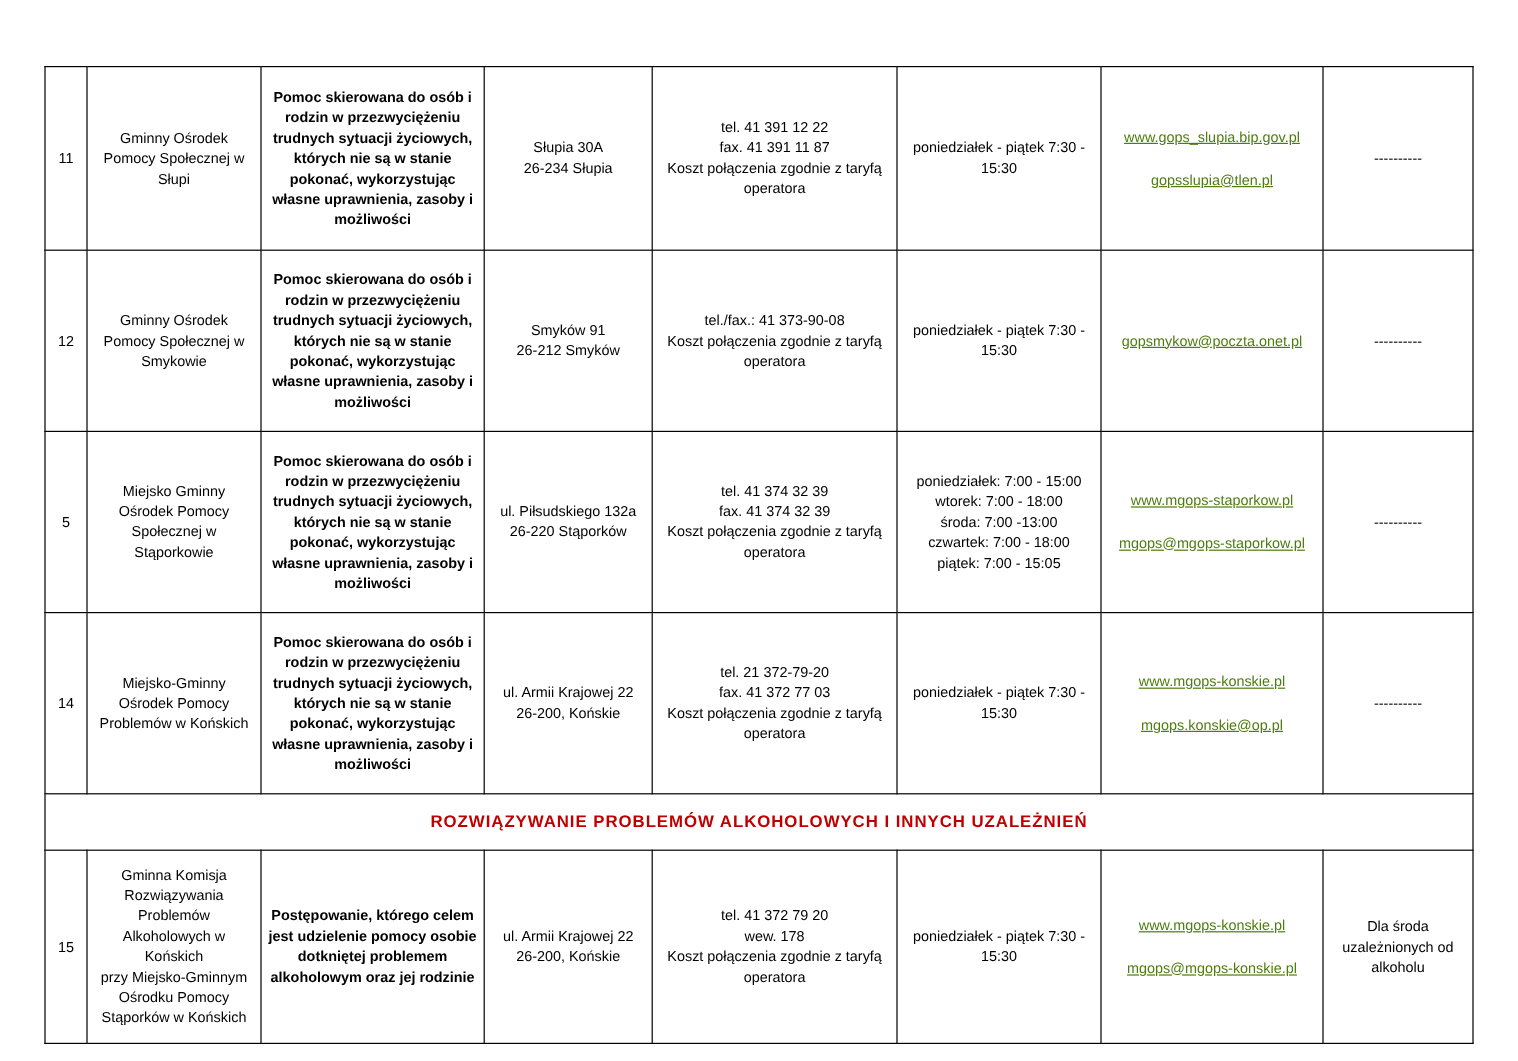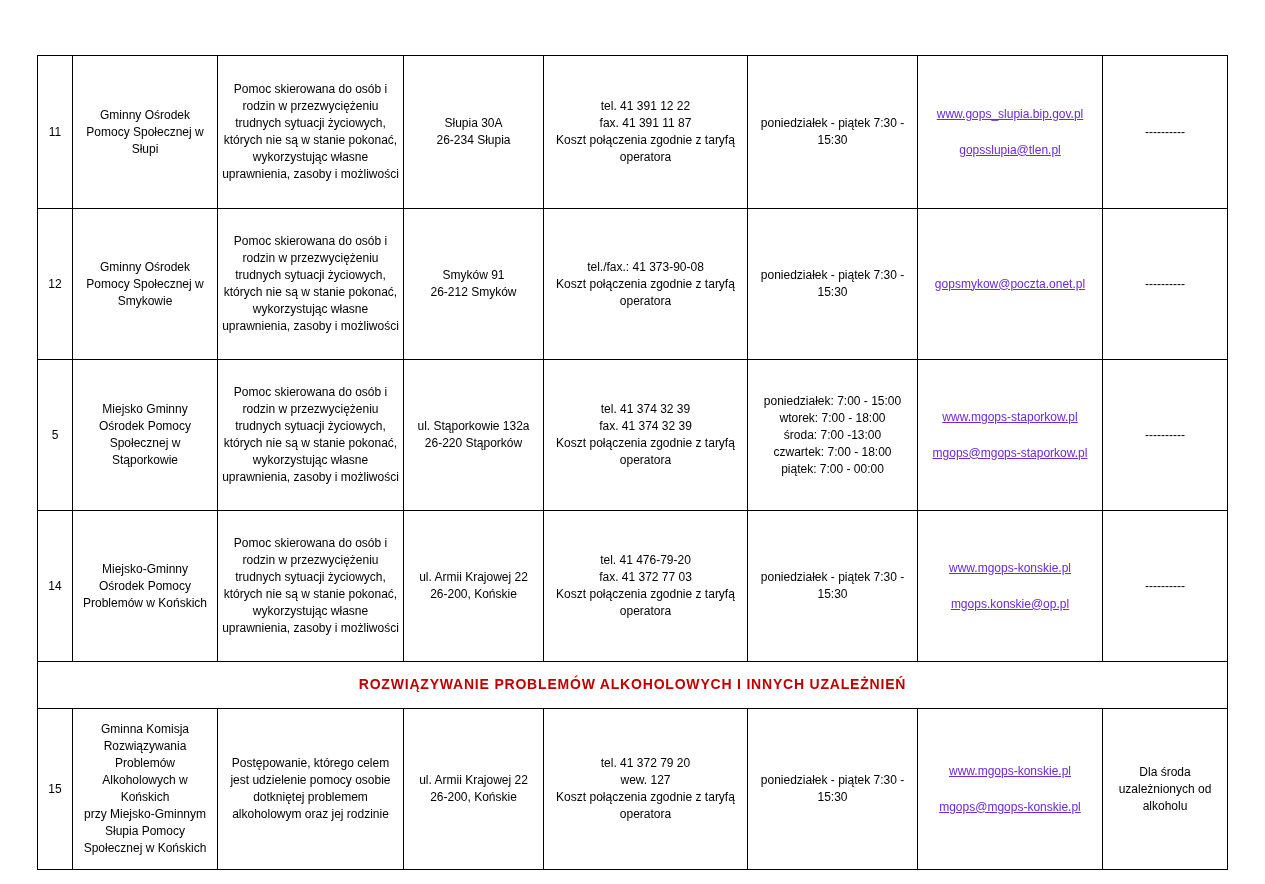--- a/index.html
+++ b/index.html
@@ -29,41 +29,41 @@
   td {
     border: 1px solid #000000;
     text-align: center;
     vertical-align: middle;
     font-size: 12px;
     line-height: 17px;
     padding: 3px 6px;
     word-wrap: break-word;
   }
   td.name-cell   { padding: 3px 8px; margin-left: 36px; }
-  td.desc-cell   { padding: 3px 4px; }
+  td.desc-cell   { padding: 3px 4px; font-weight: bold; }
   td.notes-cell  { padding: 3px 5px; }
   tr.row-main  td { height: 144px; }
   tr.row-11    td { height: 146px; }
   tr.row-15    td { height: 154px; }
   tr.section-row td { height: 40px; }
   .section-title {
     color: #C00000;
     font-weight: bold;
     font-size: 14px;
     letter-spacing: 0.8px;
     text-align: center;
   }
   .links-stack {
     display: flex;
     flex-direction: column;
     align-items: center;
     gap: 19px;
   }
   a.doc-link {
-    color: #6d28d9;
+    color: #4d7c0f;
     text-decoration: underline;
     cursor: pointer;
   }
   .lines div { display: block; }
 </style>
 </head>
 <body>
 
 <div class="page">
   <table class="directory">
@@ -131,34 +131,34 @@
         <td class="notes-cell">----------</td>
       </tr>
 
       <tr class="row-main">
         <td>5</td>
         <td class="name-cell lines">
             <div>Miejsko Gminny Ośrodek Pomocy Społecznej w Stąporkowie</div>
           </td>
         <td class="desc-cell">Pomoc skierowana do osób i rodzin w przezwyciężeniu trudnych sytuacji życiowych, których nie są w stanie pokonać, wykorzystując własne uprawnienia, zasoby i możliwości</td>
         <td class="lines">
-            <div>ul. Stąporkowie 132a</div>
+            <div>ul. Piłsudskiego 132a</div>
             <div>26-220 Stąporków</div>
           </td>
         <td class="lines">
             <div>tel. 41 374 32 39</div>
             <div>fax. 41 374 32 39</div>
             <div>Koszt połączenia zgodnie z taryfą operatora</div>
           </td>
         <td class="lines">
             <div>poniedziałek: 7:00 - 15:00</div>
             <div>wtorek: 7:00 - 18:00</div>
             <div>środa: 7:00 -13:00</div>
             <div>czwartek: 7:00 - 18:00</div>
-            <div>piątek: 7:00 - 00:00</div>
+            <div>piątek: 7:00 - 15:05</div>
           </td>
         <td>
           <div class="links-stack">
             <a class="doc-link">www.mgops-staporkow.pl</a>
             <a class="doc-link">mgops@mgops-staporkow.pl</a>
           </div>
         </td>
         <td class="notes-cell">----------</td>
       </tr>
 
@@ -166,21 +166,21 @@
         <td>14</td>
         <td class="name-cell lines">
             <div>Miejsko-Gminny Ośrodek Pomocy Problemów w Końskich</div>
           </td>
         <td class="desc-cell">Pomoc skierowana do osób i rodzin w przezwyciężeniu trudnych sytuacji życiowych, których nie są w stanie pokonać, wykorzystując własne uprawnienia, zasoby i możliwości</td>
         <td class="lines">
             <div>ul. Armii Krajowej 22</div>
             <div>26-200, Końskie</div>
           </td>
         <td class="lines">
-            <div>tel. 41 476-79-20</div>
+            <div>tel. 21 372-79-20</div>
             <div>fax. 41 372 77 03</div>
             <div>Koszt połączenia zgodnie z taryfą operatora</div>
           </td>
         <td class="lines">
             <div>poniedziałek - piątek 7:30 - 15:30</div>
           </td>
         <td>
           <div class="links-stack">
             <a class="doc-link">www.mgops-konskie.pl</a>
             <a class="doc-link">mgops.konskie@op.pl</a>
@@ -192,30 +192,30 @@
       <tr class="section-row">
         <td colspan="8">
           <span class="section-title">ROZWIĄZYWANIE PROBLEMÓW ALKOHOLOWYCH I INNYCH UZALEŻNIEŃ</span>
         </td>
       </tr>
 
       <tr class="row-main row-15">
         <td>15</td>
         <td class="name-cell lines">
             <div>Gminna Komisja Rozwiązywania Problemów Alkoholowych w Końskich</div>
-            <div>przy Miejsko-Gminnym Słupia Pomocy Społecznej w Końskich</div>
+            <div>przy Miejsko-Gminnym Ośrodku Pomocy Stąporków w Końskich</div>
           </td>
         <td class="desc-cell">Postępowanie, którego celem jest udzielenie pomocy osobie dotkniętej problemem alkoholowym oraz jej rodzinie</td>
         <td class="lines">
             <div>ul. Armii Krajowej 22</div>
             <div>26-200, Końskie</div>
           </td>
         <td class="lines">
             <div>tel. 41 372 79 20</div>
-            <div>wew. 127</div>
+            <div>wew. 178</div>
             <div>Koszt połączenia zgodnie z taryfą operatora</div>
           </td>
         <td class="lines">
             <div>poniedziałek - piątek 7:30 - 15:30</div>
           </td>
         <td>
           <div class="links-stack">
             <a class="doc-link">www.mgops-konskie.pl</a>
             <a class="doc-link">mgops@mgops-konskie.pl</a>
           </div>

